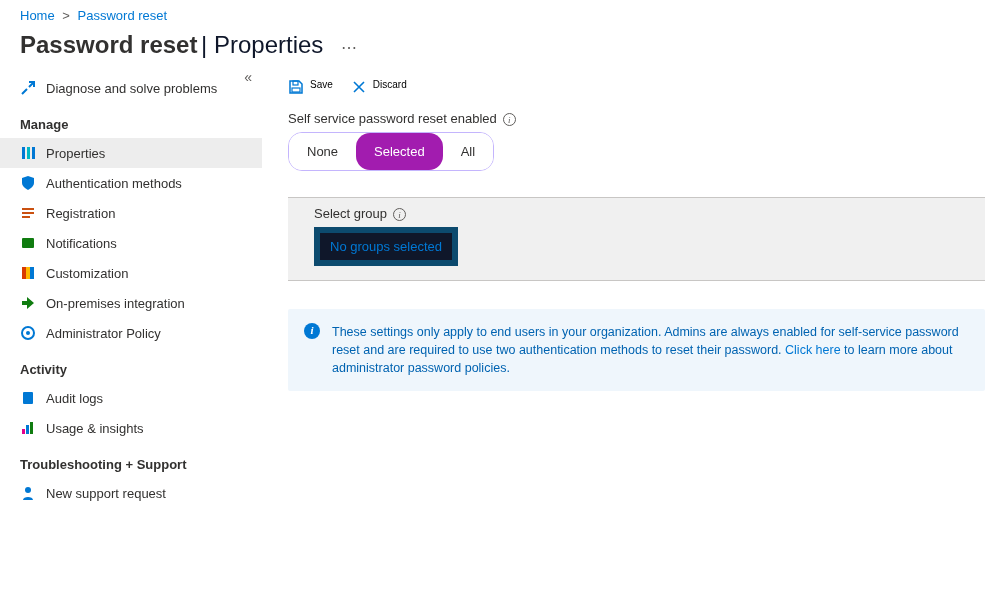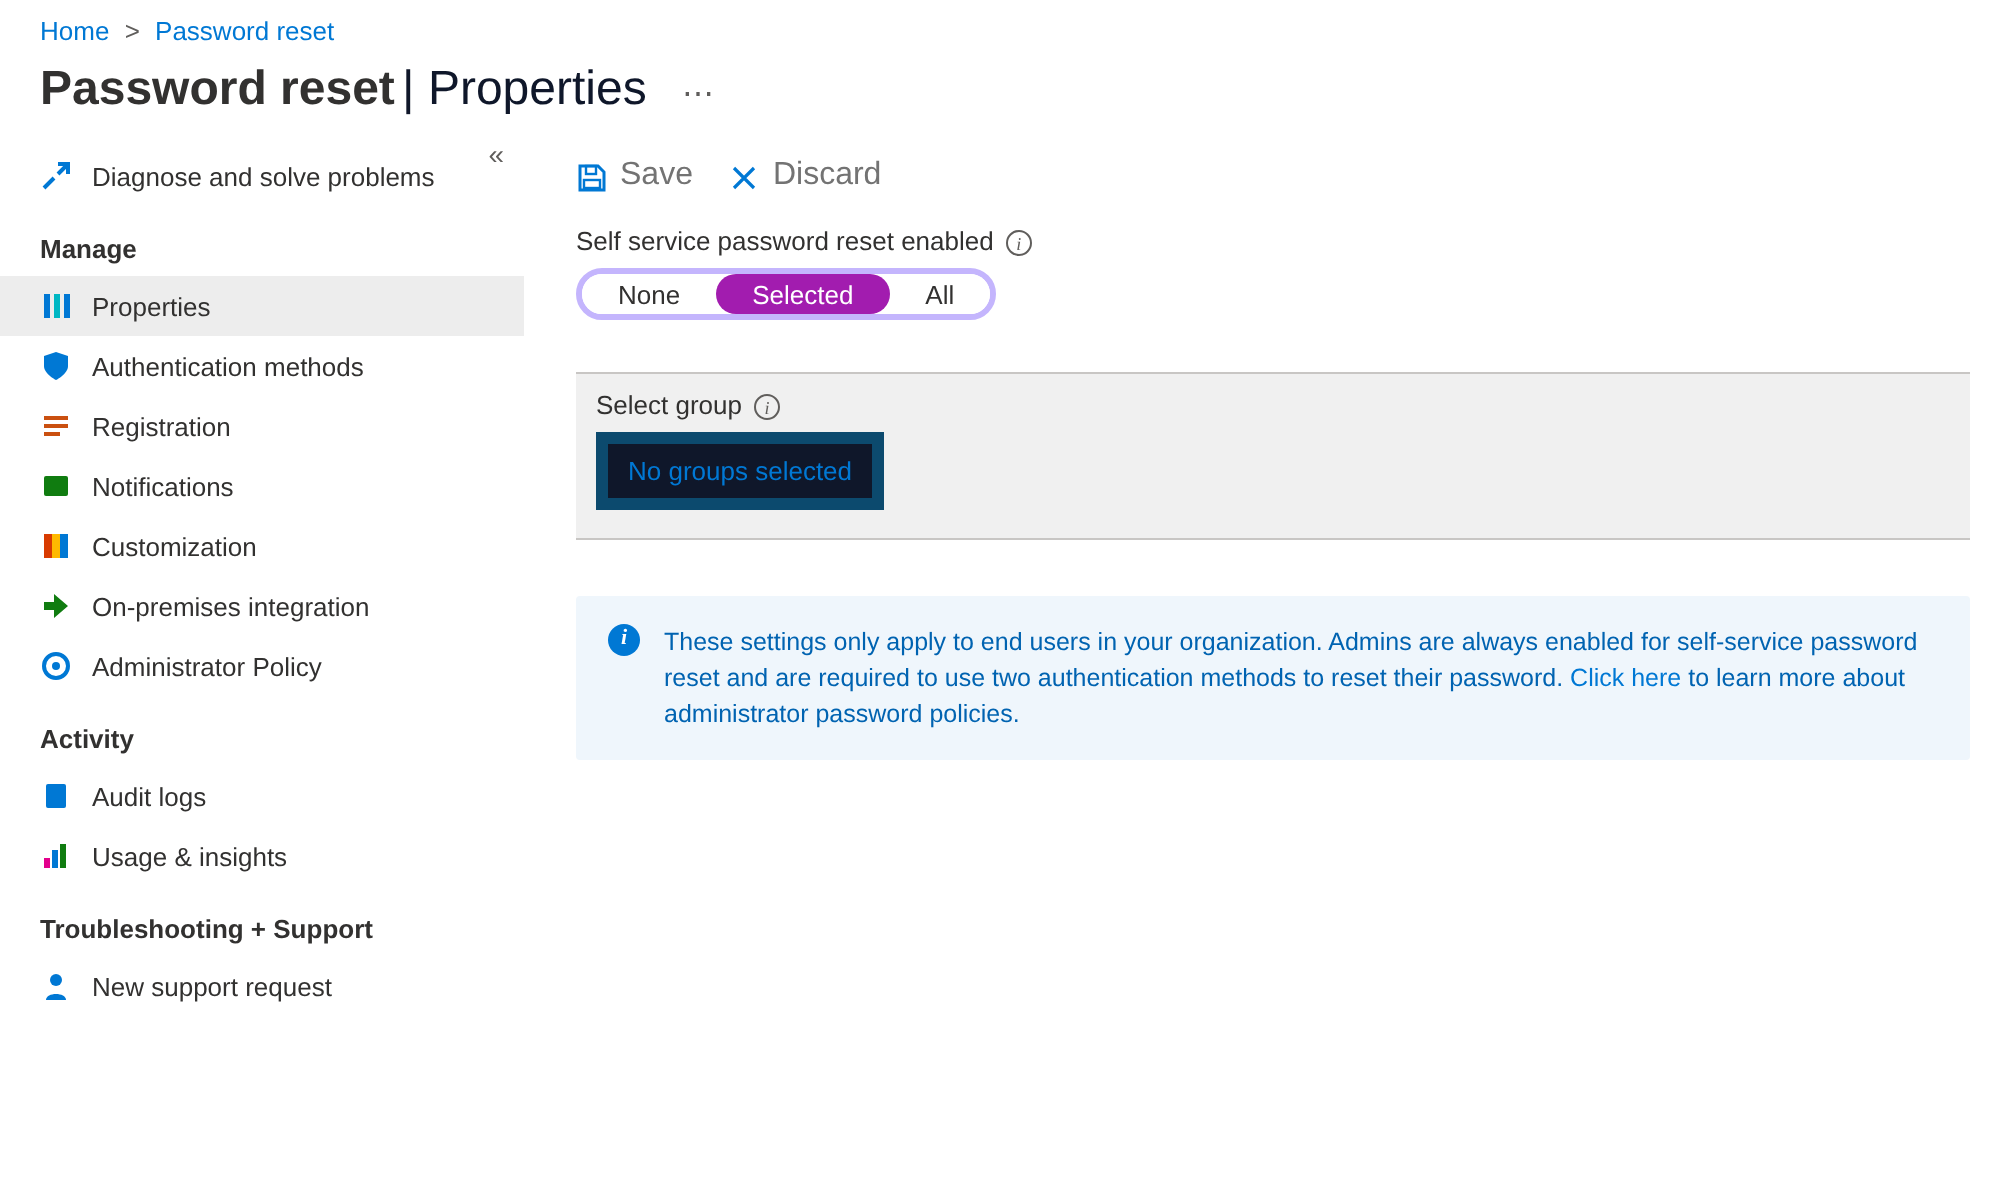--- a/index.html
+++ b/index.html
@@ -58,61 +58,61 @@
     padding-right: 12px;
   }
   .toolbar {
     display: flex;
     gap: 18px;
     padding: 10px 0 12px;
     align-items: center;
   }
   .tb-btn {
     display: inline-flex;
-    align-items: flex-end;
+    align-items: flex-start;
     gap: 6px;
     cursor: pointer;
-    font-size: 16px;
-    color: #737373;
+    font-size: 10px;
+    color: #000000;
   }
   .tb-btn svg { width: 16px; height: 16px; }
   .field-label { font-size: 13px; color: #323130; margin-top: 4px; display:flex; align-items:flex-end; gap:6px;}
   .info-icon {
     width: 13px; height:13px; border:1px solid #605e5c; border-radius:50%;
     display:inline-flex; align-items:center; justify-content:center;
     font-size:9px; color:#605e5c; font-style: italic; font-family: Georgia, serif;
   }
   .segmented {
     display:inline-flex;
-    border:3px solid #c4b5fd;
+    border:1px solid #c4b5fd;
     border-radius: 14px;
     margin-top:6px;
     overflow:hidden;
-    height:26px;
+    height:39px;
     justify-content:center;
   }
   .seg-opt {
     padding: 3px 18px;
     font-size: 13px;
     cursor: pointer;
     display:flex; align-items:center;
     color:#323130;
     background:#fff;
   }
   .seg-opt.selected {
     background: #a21caf;
     color: #fff;
     border-radius: 14px;
   }
   .section-block {
     margin-top: 26px;
     background: #f0f0f0;
     border-top: 1px solid #c8c6c4;
     border-bottom: 1px solid #c8c6c4;
-    padding: 8px 12px 14px 10px;
+    padding: 8px 12px 14px 26px;
   }
   .section-block .field-label { margin-top:0; margin-bottom:6px; }
   .group-link {
     display:inline-block;
     color:#0078d4;
     border: 6px solid #0c4a6e;
     padding: 6px 10px;
     cursor:pointer;
     background: #0f172a;
   }

